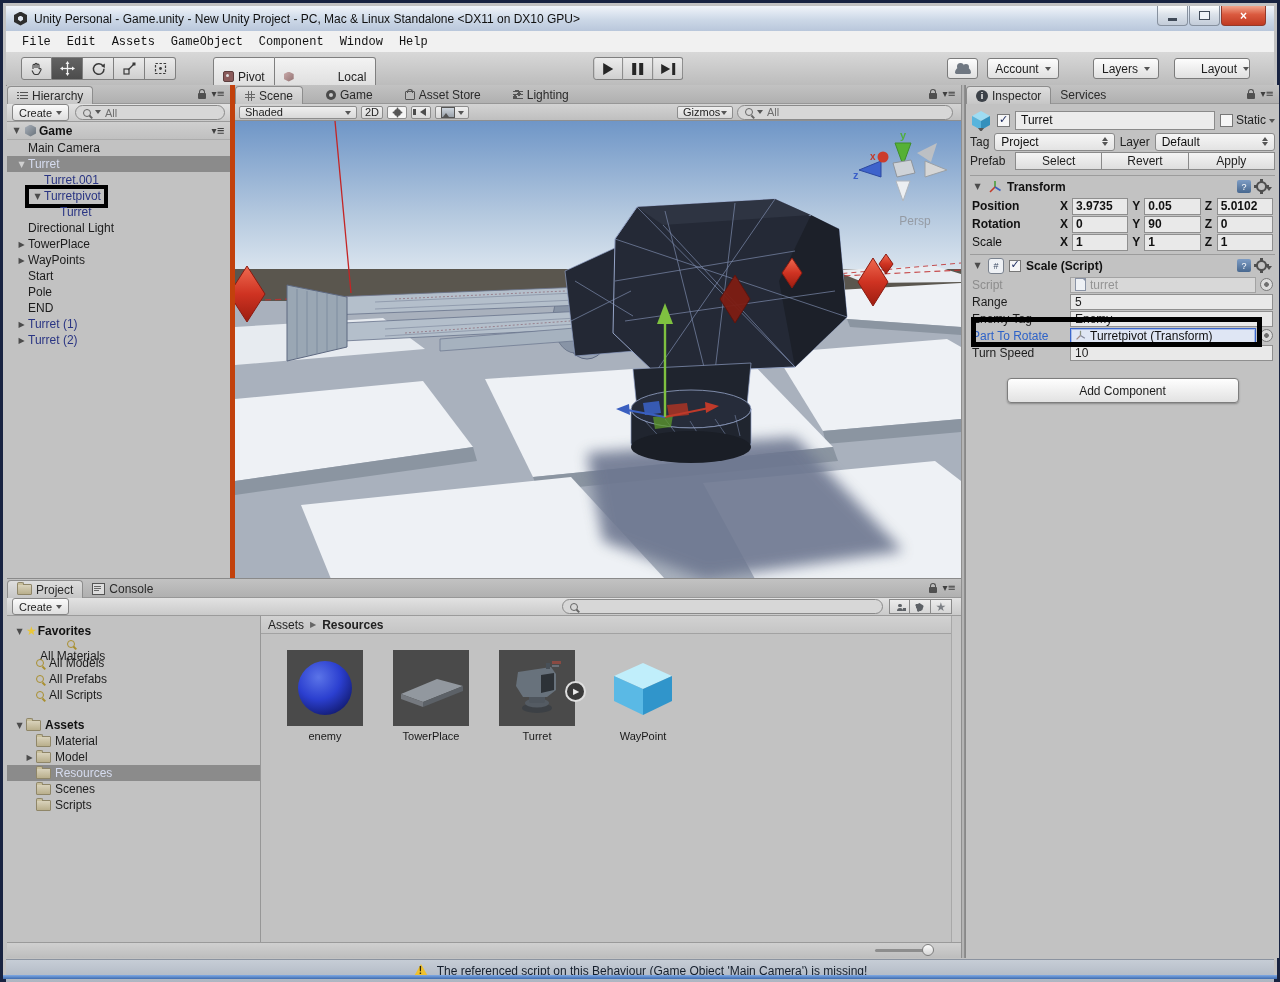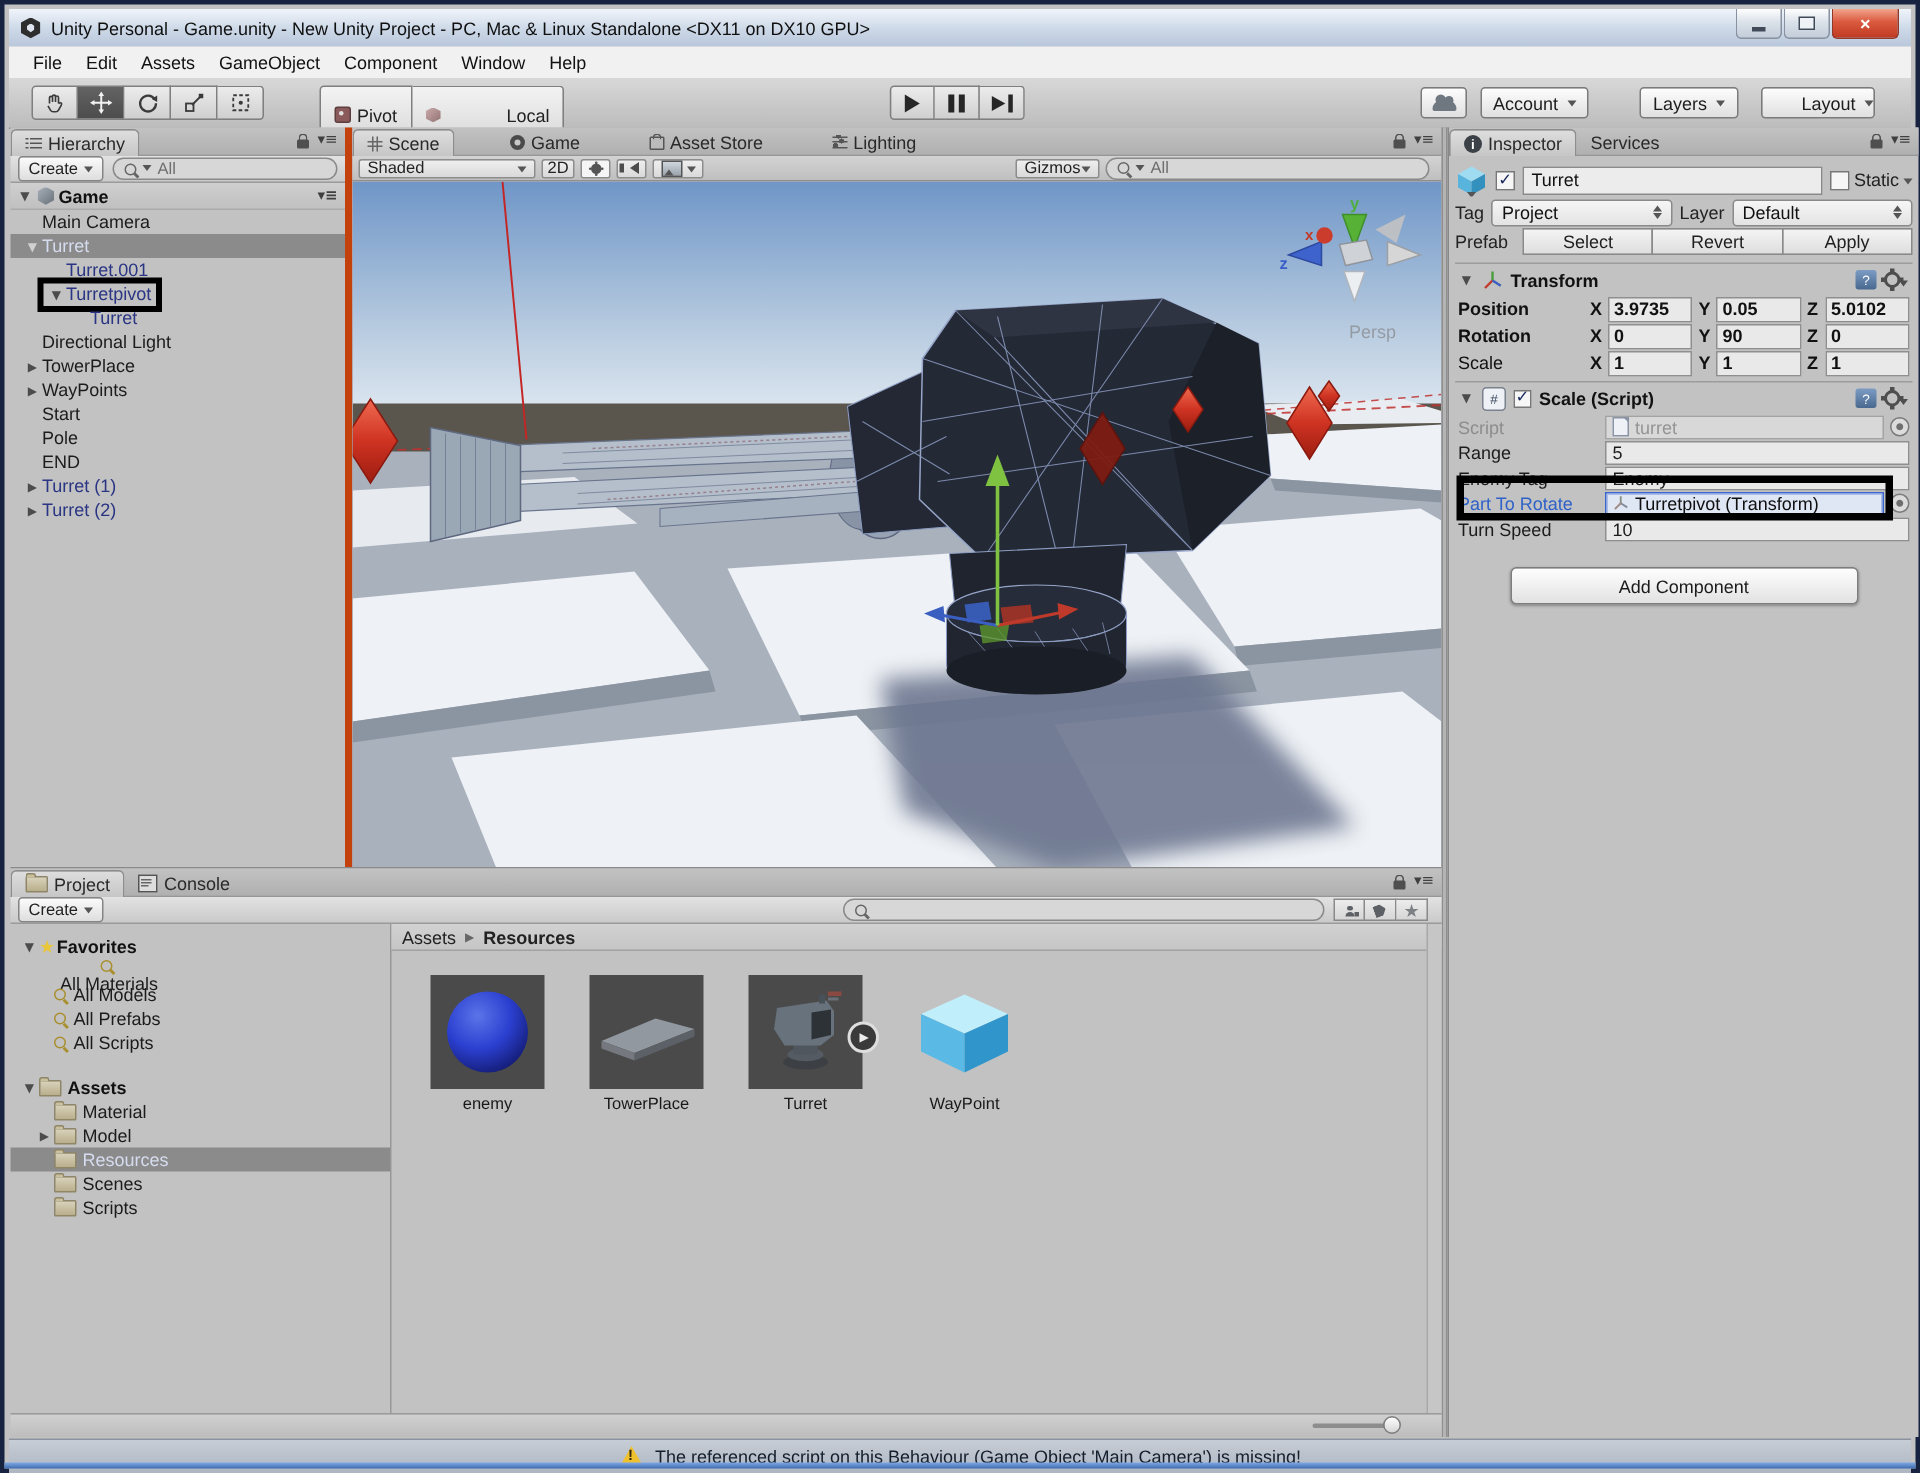--- a/index.html
+++ b/index.html
@@ -20,21 +20,21 @@
   .winbtn{width:29px;height:19px;border:1px solid #87919f;border-top:none;border-radius:0 0 4px 4px;
     background:linear-gradient(#fefefe,#dbe2ea 45%,#c3ccd9);display:flex;align-items:center;justify-content:center;}
   .winbtn.close{width:43px;background:linear-gradient(#f2a58c,#da5a3f 45%,#c03a22);border-color:#93392a;color:#fff;
     font-weight:bold;font-size:12px;}
   .glyph-min{width:9px;height:3px;background:#404a58;margin-top:7px;}
   .glyph-max{width:9px;height:7px;border:1.5px solid #404a58;background:#eef2f7;}
 
   
   .menubar{position:absolute;left:3px;top:28px;right:3px;height:21px;background:#f1f1f1;
     border-bottom:1px solid #d6d6d6;display:flex;align-items:center;padding-left:8px;}
-  .menu-item{padding:3px 8px;color:#111;}
+  .menu-item{padding:3px 8px;color:#111;font-family:Liberation Mono, monospace;}
 
   
   .toolbar{position:absolute;left:3px;top:49px;right:3px;height:33px;
     background:linear-gradient(#d8d8d8,#bcbcbc);border-bottom:1px solid #8b8b8b;}
   .tools{position:absolute;left:15px;top:5px;display:flex;}
   .toolbtn{width:31px;height:23px;border:1px solid #7f7f7f;border-left:none;
     background:linear-gradient(#ececec,#cfcfcf);display:flex;align-items:center;justify-content:center;box-sizing:border-box;}
   .toolbtn:first-child{border-left:1px solid #7f7f7f;border-radius:3px 0 0 3px;}
   .toolbtn:last-child{border-radius:0 3px 3px 0;}
   .toolbtn.active{background:linear-gradient(#636363,#4c4c4c);}
@@ -97,21 +97,21 @@
   .hrow.selected{background:#8b8b8b;}
   .row-inner{display:flex;align-items:center;gap:1px;padding:0 3px;height:15px;}
   .row-inner.boxed{box-shadow:0 0 0 4px #000;background:#c2c2c2;}
   .arrow{width:11px;font-family:"DejaVu Sans",sans-serif;font-size:8px;color:#4c4c4c;text-align:center;flex:none;}
   .hrow.prefab .lbl{color:#2a3583;}
   .hrow.selected .lbl{color:#d6dcef;}
   .hrow.selected .arrow{color:#d0d0d0;}
 
   
   .scene-panel{position:absolute;left:232px;top:82px;width:726px;height:493px;background:#c2c2c2;}
-  .scene-panel .ptab{margin-right:28px;}
+  .scene-panel .ptab{margin-right:14px;}
   .scene-toolbar{height:16px;background:linear-gradient(#d3d3d3,#bfbfbf);border-bottom:1px solid #8f8f8f;
     display:flex;align-items:center;padding:0 4px;gap:4px;font-size:11px;color:#222;}
   .stb-dd{height:13px;border:1px solid #8d8d8d;border-radius:2px;background:linear-gradient(#efefef,#d9d9d9);
     display:flex;align-items:center;justify-content:space-between;padding:0 5px;box-sizing:border-box;}
   .stb-btn{height:13px;min-width:20px;border:1px solid #8d8d8d;border-radius:2px;padding:0 3px;
     background:linear-gradient(#efefef,#d9d9d9);display:flex;align-items:center;justify-content:center;box-sizing:border-box;}
   .stb-btn.lit{background:#f5f5f5;}
   .sun{width:7px;height:7px;border-radius:50%;background:#555;box-shadow:0 -4px 0 -2.6px #555,0 4px 0 -2.6px #555,4px 0 0 -2.6px #555,-4px 0 0 -2.6px #555;}
   .speaker{width:0;height:0;border:4px solid transparent;border-right:6px solid #4c4c4c;position:relative;}
   .speaker::after{content:'';position:absolute;left:-7px;top:-3px;width:3px;height:6px;background:#4c4c4c;}

